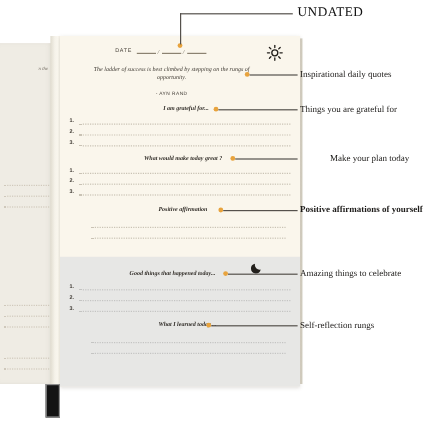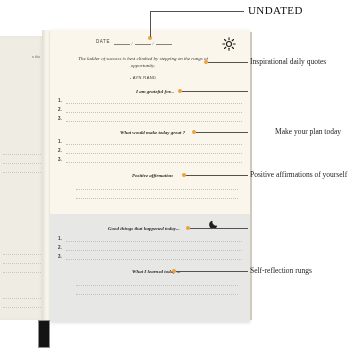--- a/index.html
+++ b/index.html
@@ -340,29 +340,31 @@
   <div class="leader-v" style="left:150px; top:11px;  height:26px;"></div>
   <div class="leader" style="left:150px; top:11px;  width:94px;"></div>
   <div class="callout title" style="left:248px; top:4px;">UNDATED</div>
 
   <div class="dot" style="left:204px; top:60px;"></div>
   <div class="leader" style="left:208px; top:62px; width:40px;"></div>
   <div class="callout" style="left:250px; top:57px;">Inspirational daily quotes</div>
 
   <div class="dot" style="left:178px; top:89px;"></div>
   <div class="leader" style="left:182px; top:91px; width:66px;"></div>
+  <div class="callout" style="left:250px; top:86px;">Things you are grateful for</div>
 
   <div class="dot" style="left:192px; top:130px;"></div>
   <div class="leader" style="left:196px; top:132px; width:52px;"></div>
   <div class="callout" style="left:250px; top:127px;padding-left:25px;">Make your plan today</div>
 
   <div class="dot" style="left:182px; top:173px;"></div>
   <div class="leader" style="left:186px; top:175px; width:62px;"></div>
-  <div class="callout" style="left:250px; top:170px;">Positive affirmations of yourself</div>
+  <div class="callout" style="left:250px; top:170px;font-weight:bold;">Positive affirmations of yourself</div>
 
   <div class="dot" style="left:186px; top:226px;"></div>
   <div class="leader" style="left:190px; top:228px; width:58px;"></div>
+  <div class="callout" style="left:250px; top:223px;">Amazing things to celebrate</div>
 
   <div class="dot" style="left:172px; top:269px;"></div>
   <div class="leader" style="left:176px; top:271px; width:72px;"></div>
   <div class="callout" style="left:250px; top:266px;">Self-reflection rungs</div>
 
 </div>
 
 </body></html>

